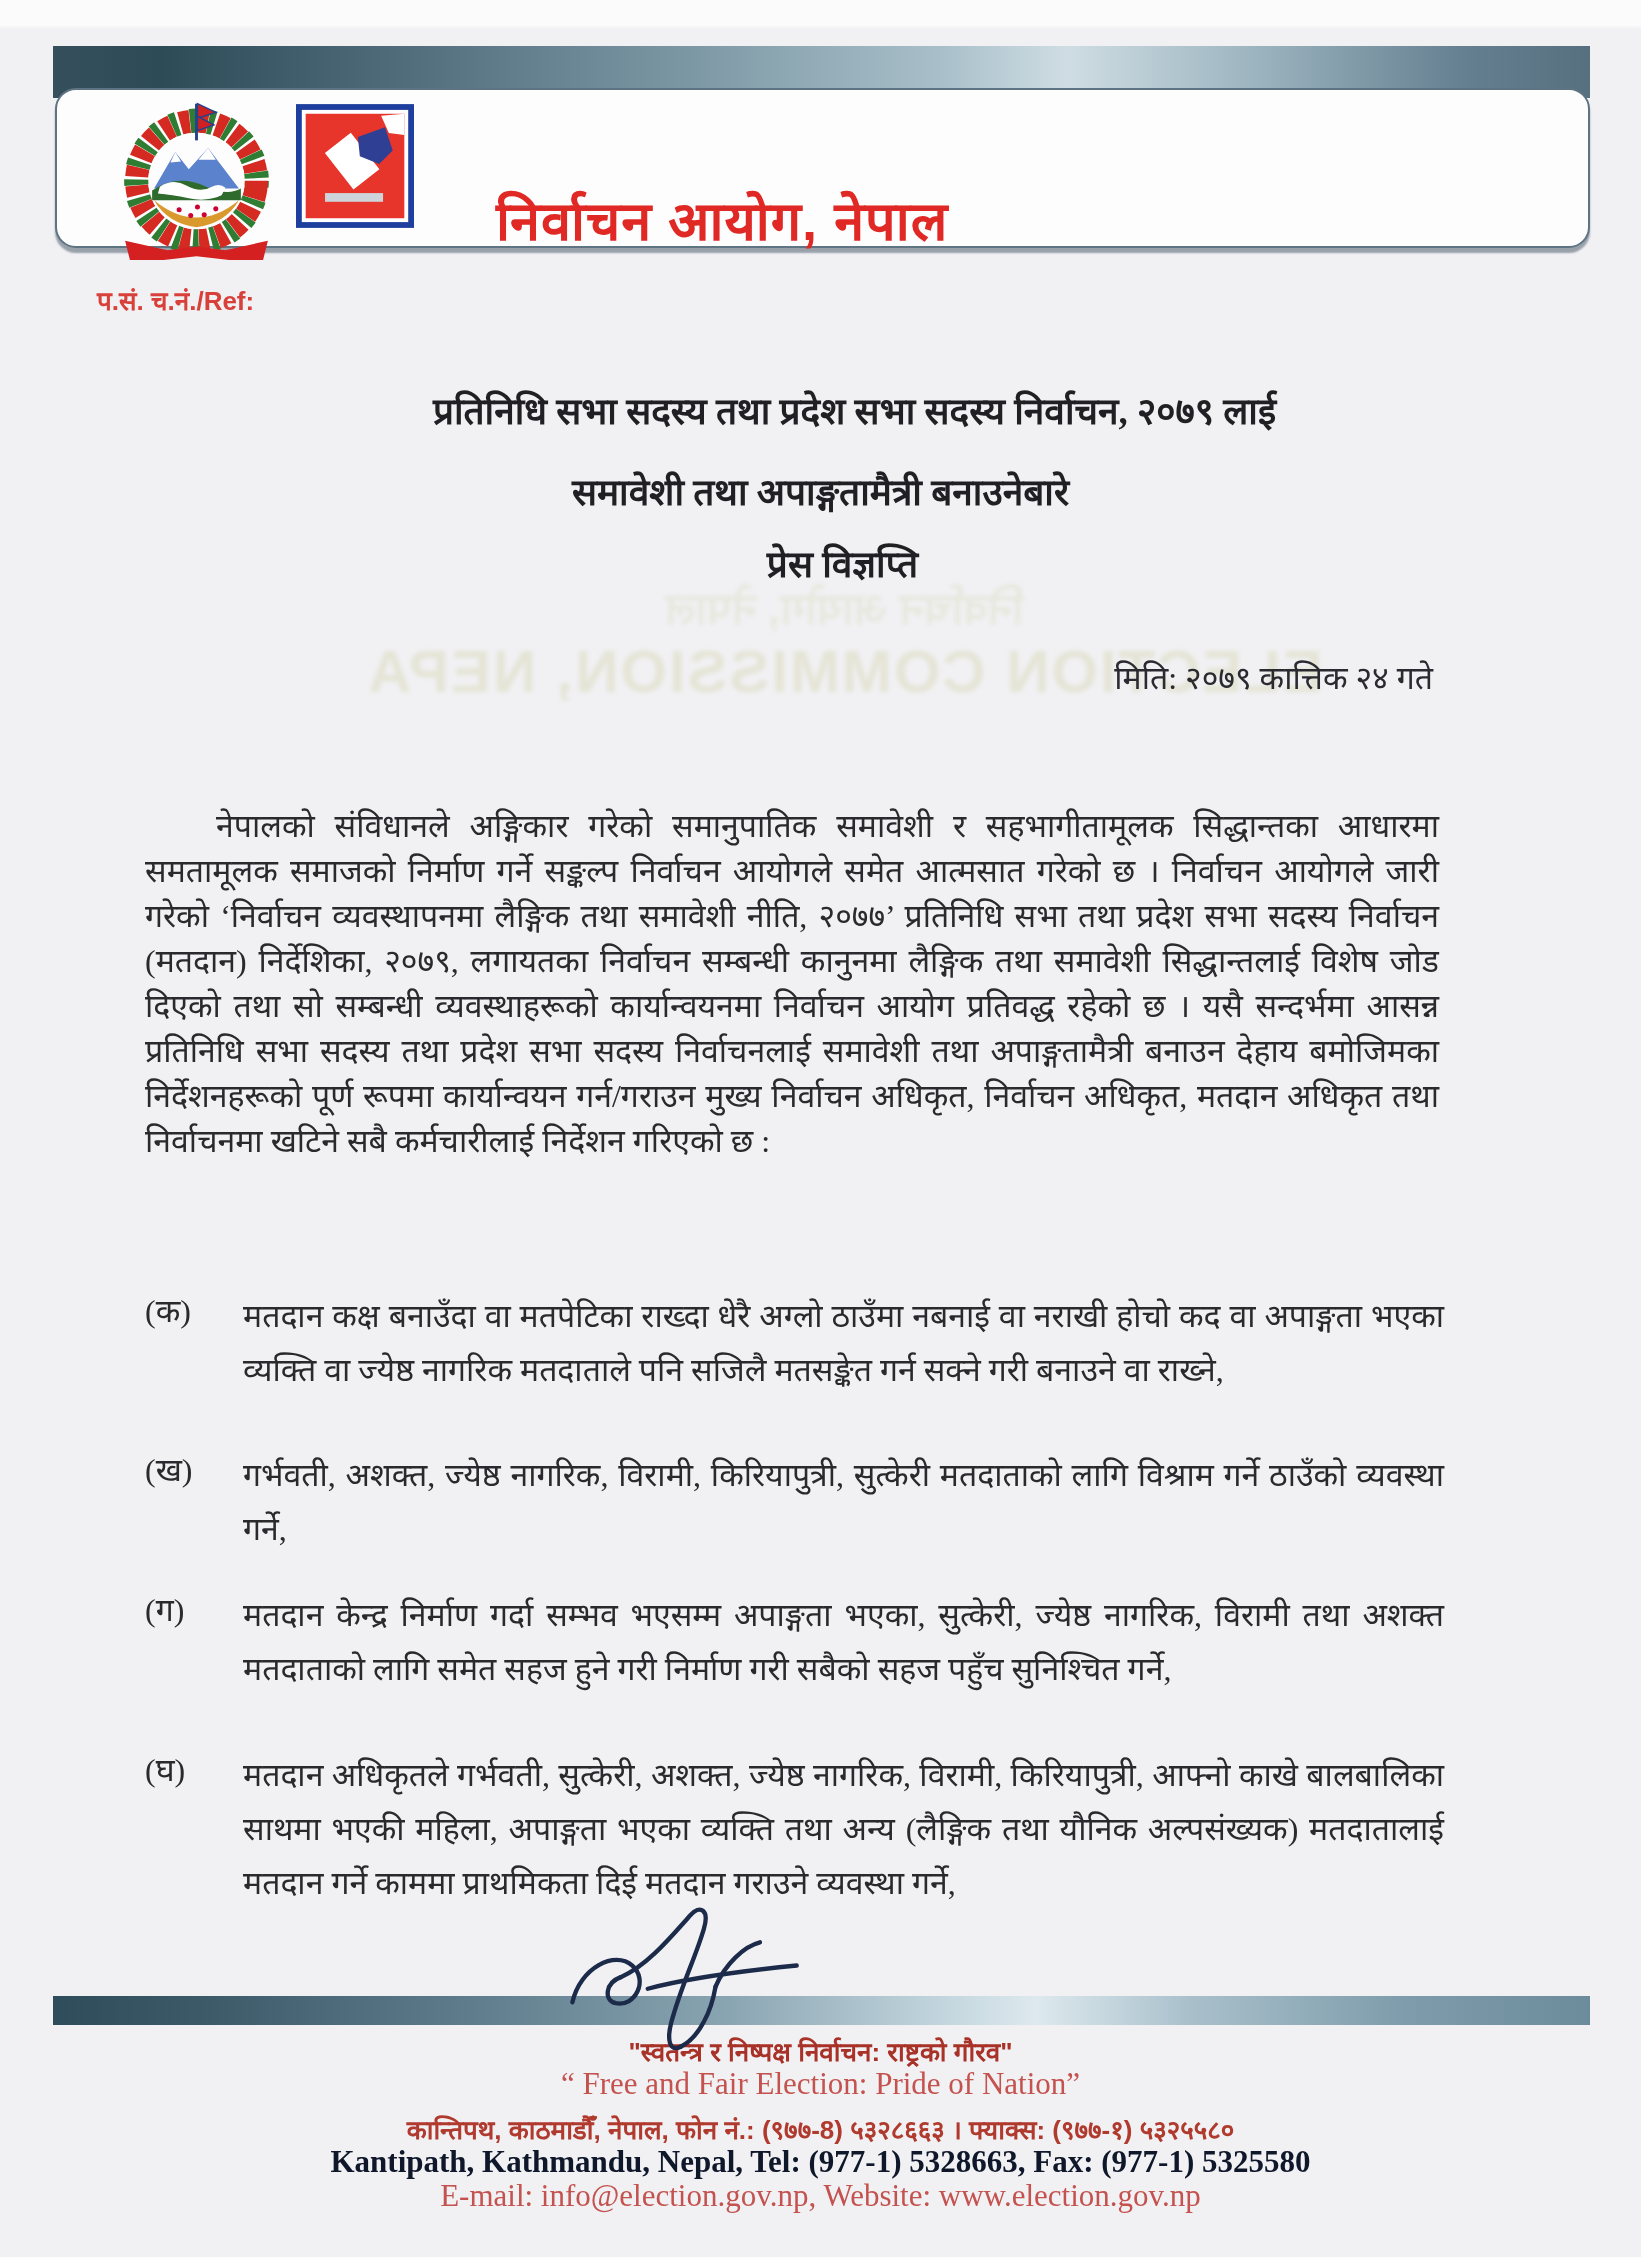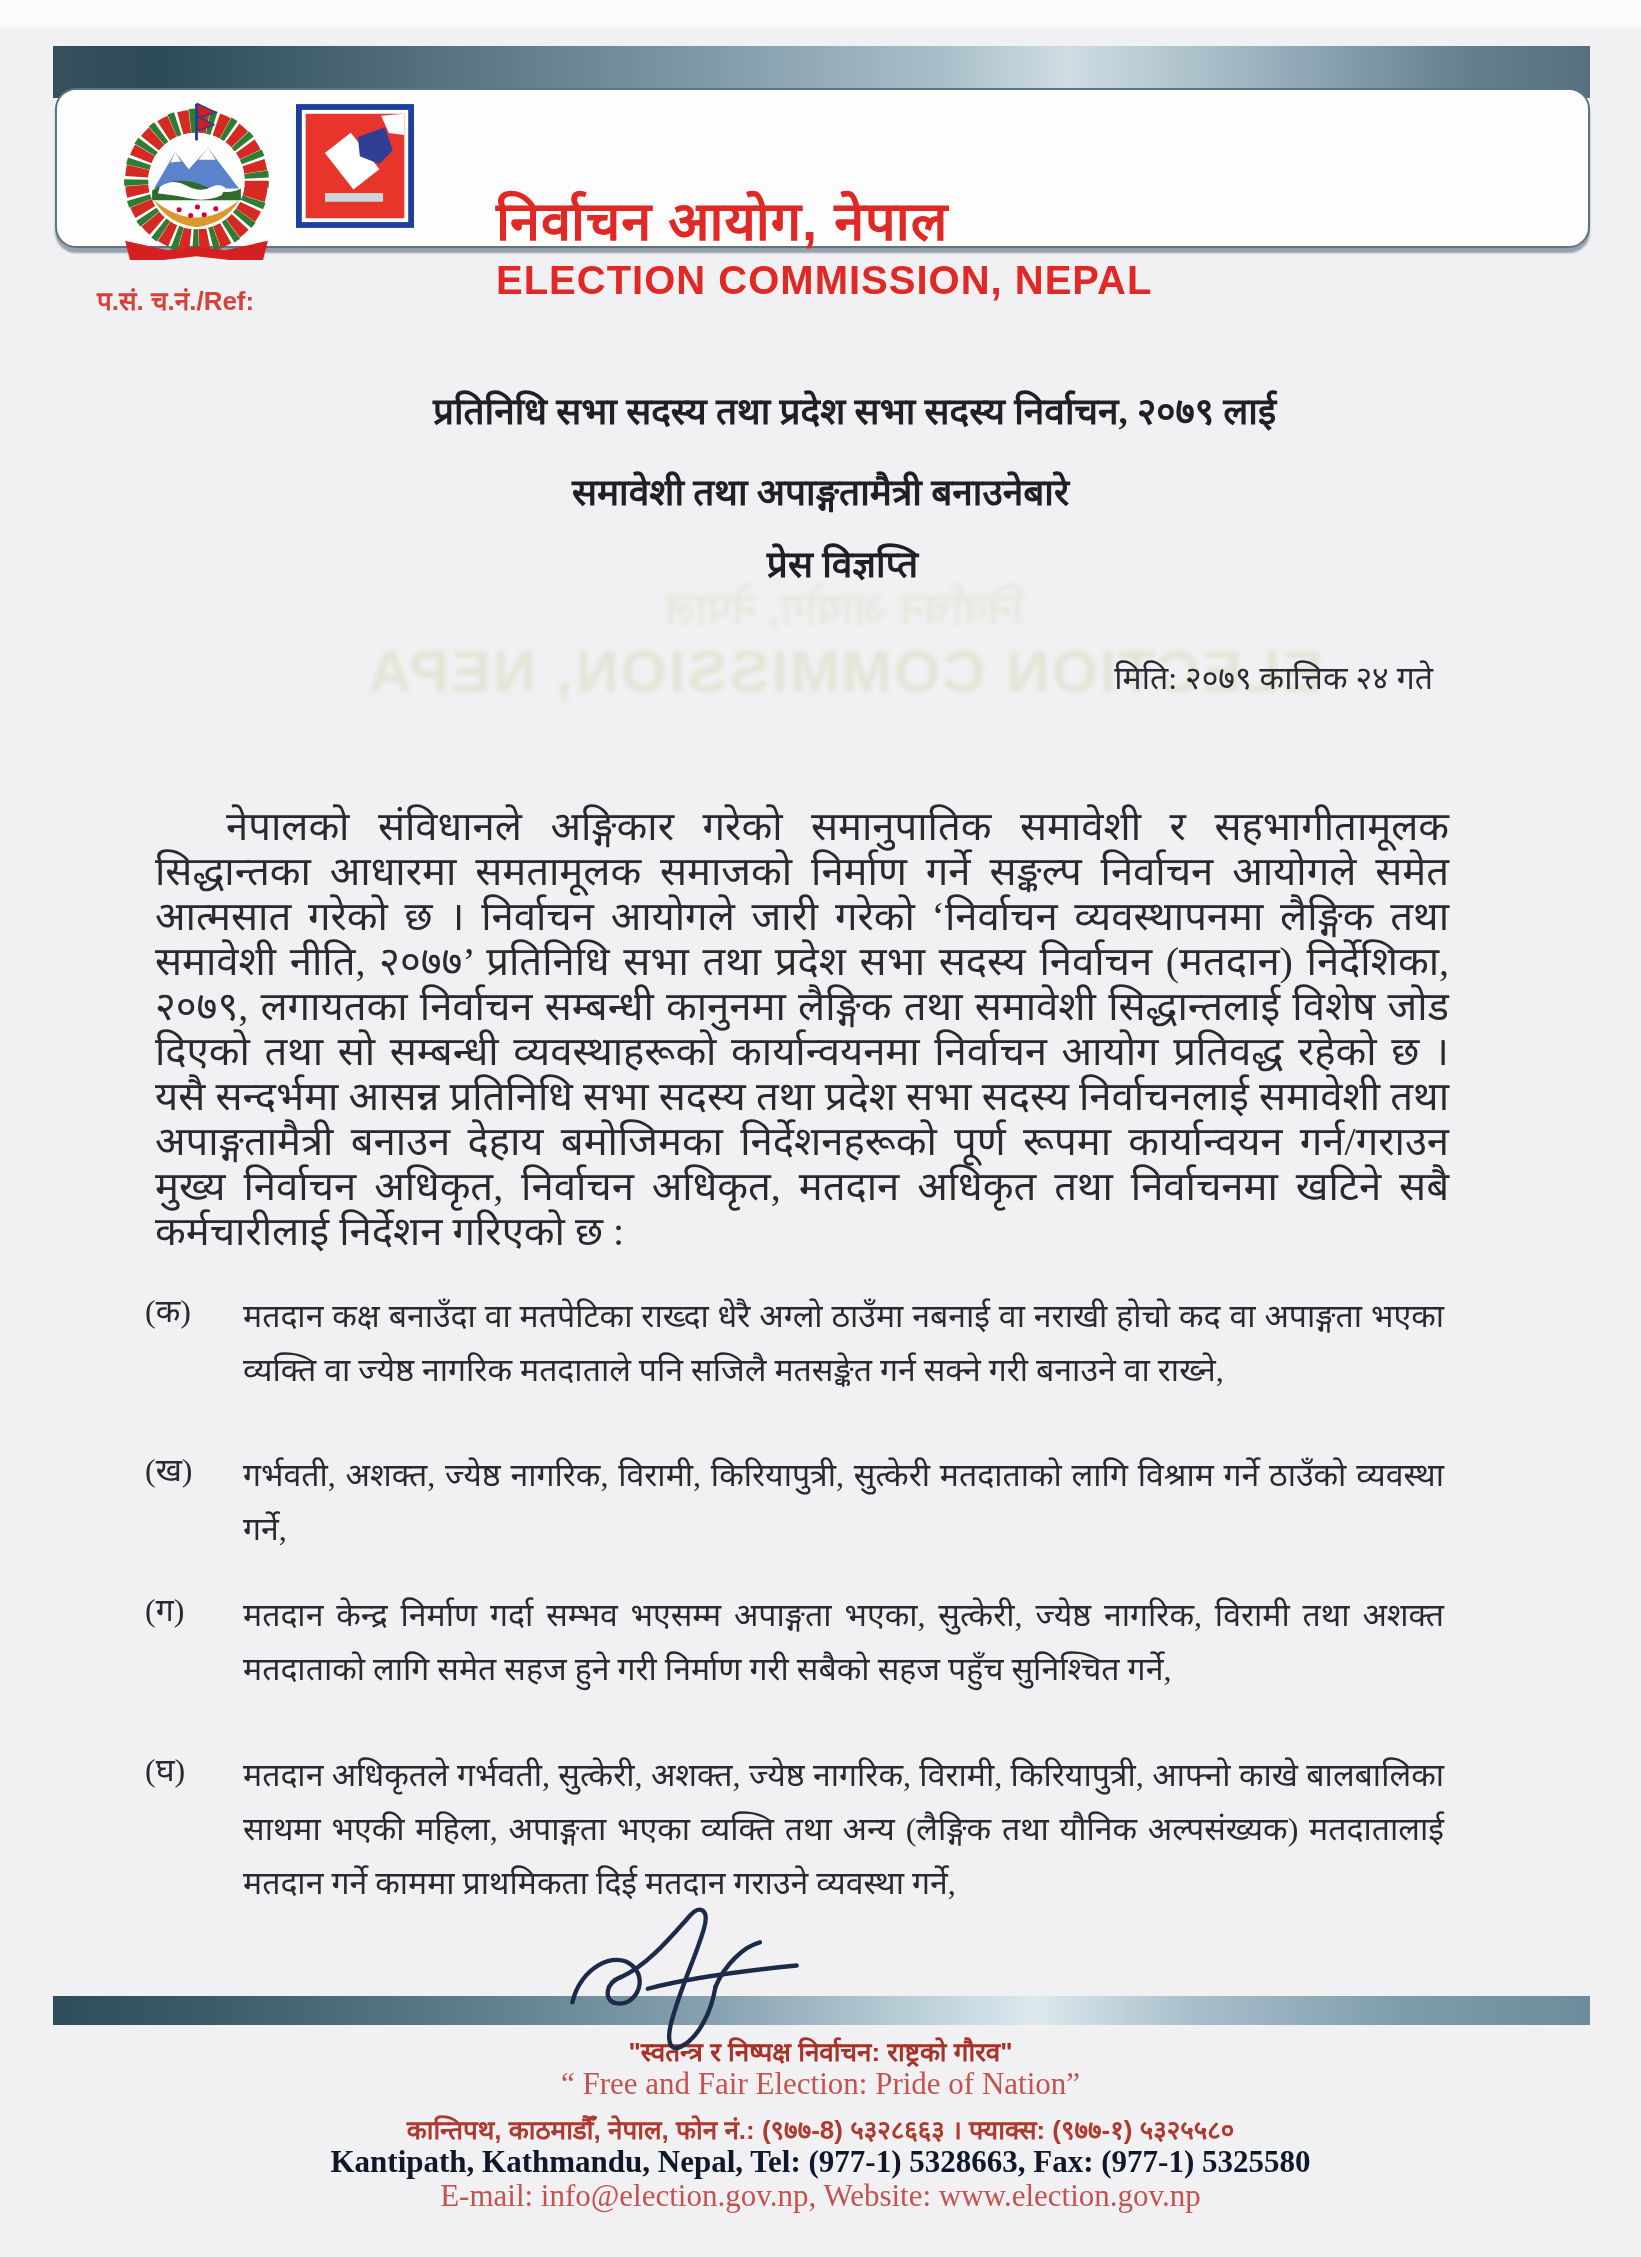--- a/index.html
+++ b/index.html
@@ -38,22 +38,22 @@
   .bleed{
     left:241px;top:577px;width:1207px;text-align:center;
     transform:scaleX(-1);filter:blur(1.9px);
     color:#b9b96e;font-weight:bold;pointer-events:none;
   }
   .bleed .b1{font-size:44px;opacity:.16;}
   .bleed .b2{font-size:60px;opacity:.22;letter-spacing:1.9px;}
   .date-line{top:655px;right:208px;font-size:32px;color:#2a2a30;font-family:"Liberation Serif",serif;}
   .body-par{
     left:145px;top:804px;width:1294px;
-    font-size:40px;line-height:45px;text-align:justify;text-indent:71px;
-    color:#2a2a2e;font-family:"Liberation Serif",serif;margin-left:10px;
+    font-size:32px;line-height:45px;text-align:justify;text-indent:71px;
+    color:#2a2a2e;font-family:"Liberation Serif",serif;
   }
   .directive{left:145px;width:1299px;display:flex;font-family:"Liberation Serif",serif;}
   .directive .lab{width:98px;flex:0 0 98px;font-size:32px;line-height:45px;color:#2a2a2e;}
   .directive .txt{flex:1;font-size:32px;line-height:54px;text-align:justify;color:#2a2a2e;}
   .d0{top:1289px;} .d1{top:1448px;} .d2{top:1588px;} .d3{top:1748px;}
   .signature{left:555px;top:1894px;z-index:6;}
   
   .bottom-bar{
     left:53px;top:1996px;width:1537px;height:29px;z-index:2;
     background:linear-gradient(90deg,#2e4c5a 0%,#3d5a69 10%,#607e8d 28%,#8aa5b2 44%,#c3d6de 58%,#dde9ee 64%,#a9c0cb 74%,#7e9cab 88%,#6d8c9b 100%);
@@ -109,21 +109,20 @@
     <rect x="10" y="10" width="102" height="108" fill="#e8352b"></rect>
     <rect x="30" y="92" width="60" height="9" fill="#cdd5da"></rect>
     <g transform="rotate(-38 56 58)">
       <rect x="40" y="36" width="34" height="48" fill="#ffffff"></rect>
     </g>
     <path d="M64,34 L92,24 L100,48 L86,62 L66,54 Z" fill="#2e3f94"></path>
     <path d="M88,12 L112,10 L112,32 L96,30 Z" fill="#ffffff"></path>
   </svg>
 
   <div class="abs agency-nepali">निर्वाचन आयोग, नेपाल</div>
-  <div class="abs agency-english">ELECTION COMMISSION, NEPAL</div>
 </div>
 
 <div class="abs ref-line">प.सं. च.नं./Ref:</div>
 
 <div class="abs title-line t1">प्रतिनिधि सभा सदस्य तथा प्रदेश सभा सदस्य निर्वाचन, २०७९ लाई</div>
 <div class="abs title-line t2">समावेशी तथा अपाङ्गतामैत्री बनाउनेबारे</div>
 <div class="abs title-line t3">प्रेस विज्ञप्ति</div>
 
 <div class="abs bleed">
   <div class="b1">निर्वाचन आयोग, नेपाल</div>

